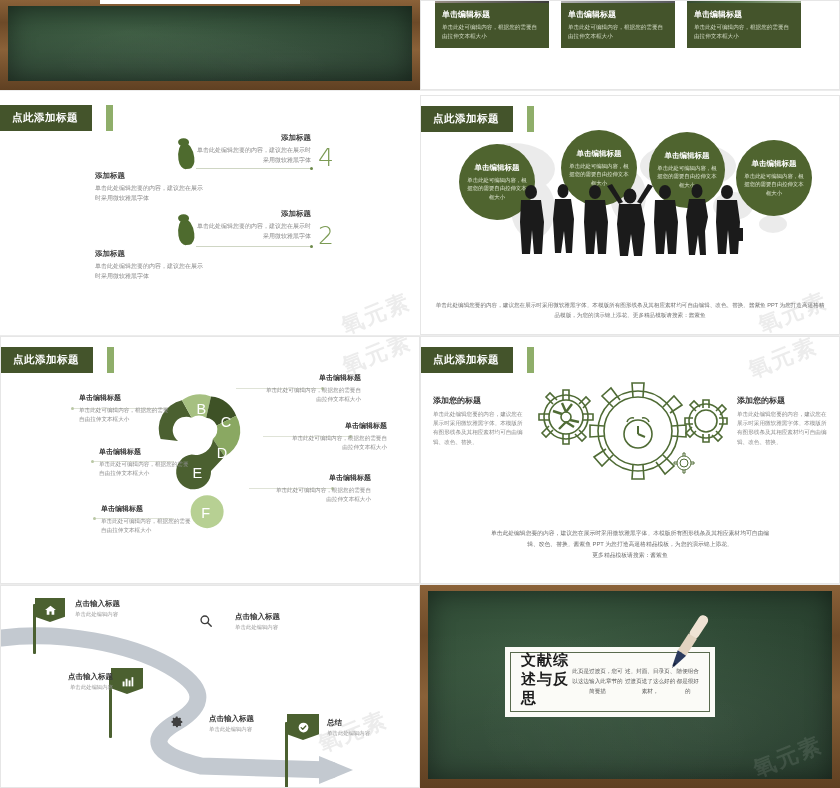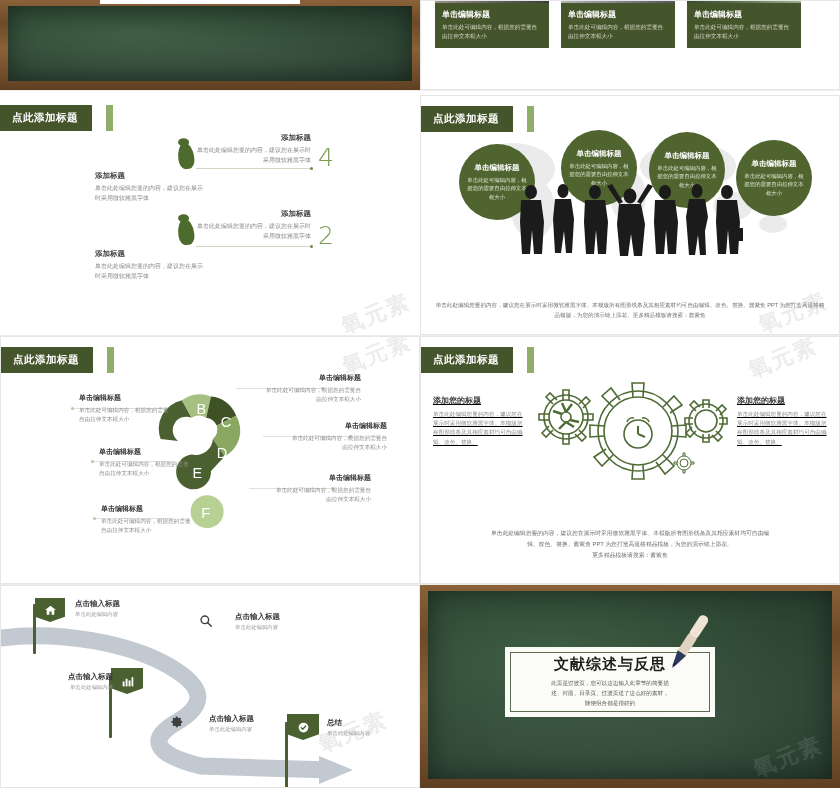--- a/index.html
+++ b/index.html
@@ -94,40 +94,40 @@
   
   .qm{ position:absolute; left:150px; top:42px; width:120px; height:155px; }
   .qlabel{ position:absolute; }
   .qlabel .qh{ font-size:7px; font-weight:bold; color:#3b3b3b; margin-bottom:3px; }
   .qlabel .qb{ font-size:5.6px; color:#8c8c8c; line-height:1.6; }
   .qline{ position:absolute; border-top:1px solid #dfe3d7; }
   .qdot{ position:absolute; width:3px;height:3px;border-radius:50%;background:#b9c7a4; }
 
   
   .gears{ position:absolute; left:105px; top:38px; width:215px; height:120px; }
-  .gcol{ position:absolute; width:90px;text-decoration:underline; }
+  .gcol{ position:absolute; width:90px; }
   .gcol .gh{ font-size:8px; font-weight:bold; color:#3b3b3b; margin-bottom:4px;}
   .gcol .gb{ font-size:5.6px; color:#8a8a8a; line-height:1.65;}
 
   
   .road{ position:absolute; left:0; top:0; width:420px; height:203px; }
   .flag{ position:absolute; }
   .flag-pole{ position:absolute; width:3px; background:#4b6030; border-radius:1px;}
   .flag-cloth{ position:absolute; background:#4b6030; display:flex;align-items:center;justify-content:center;}
   .fl-h{ font-size:7.5px; font-weight:bold; color:#3b3b3b; }
   .fl-b{ font-size:5.4px; color:#999; margin-top:2px;}
 
   
   .chalkcard{
     position:absolute; left:85px; top:62px; width:210px; height:70px;
     background:#fbfbf7; padding:5px;
   }
   .chalkcard-in{
     width:100%;height:100%;border:1px solid #5a6b4e;
-    display:flex;flex-direction:column;align-items:center;justify-content:center;
+    display:flex;flex-direction:row;align-items:center;justify-content:center;
     padding:5px 10px;
   }
   .cc-title{ font-size:15px;font-weight:bold;color:#1d1d1d;letter-spacing:1px;margin-bottom:5px;}
   .cc-sub{ font-size:5.6px;color:#555;text-align:center;line-height:1.75;}
   .chalkpen{ position:absolute; left:262px; top:26px; width:14px;height:62px; transform:rotate(33deg);}
 
   
   .wm{
     position:absolute; color:rgba(150,150,150,.18);
     font-size:22px; font-weight:bold; transform:rotate(-22deg);

